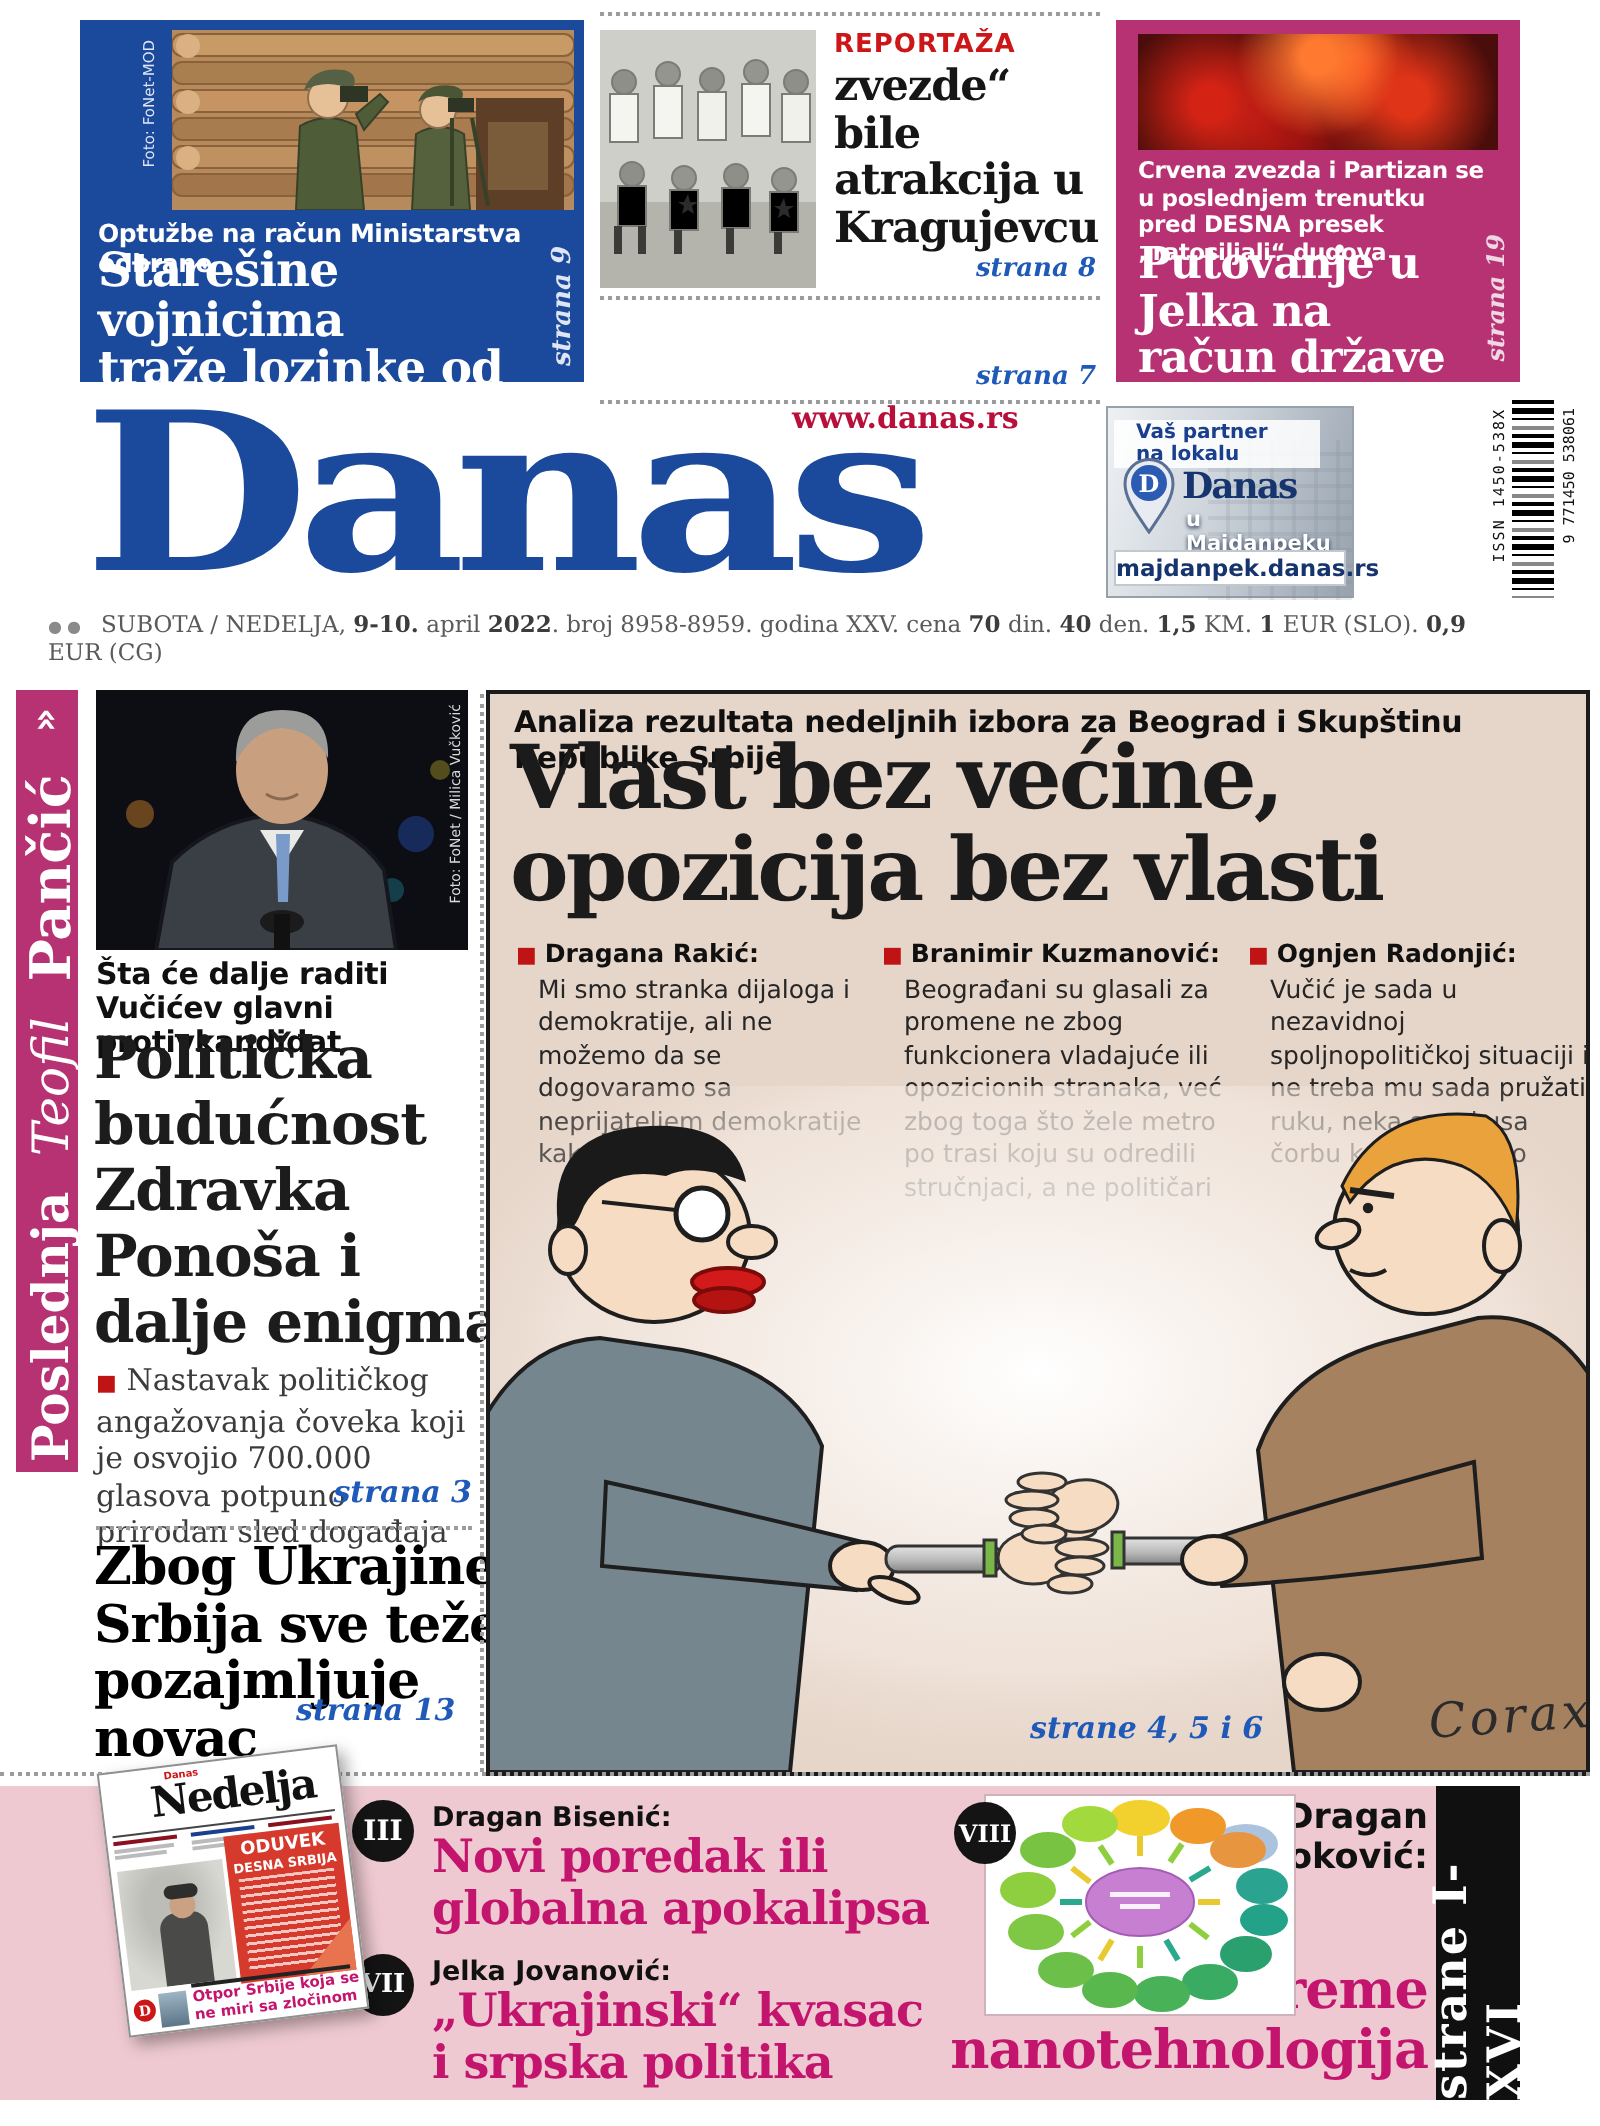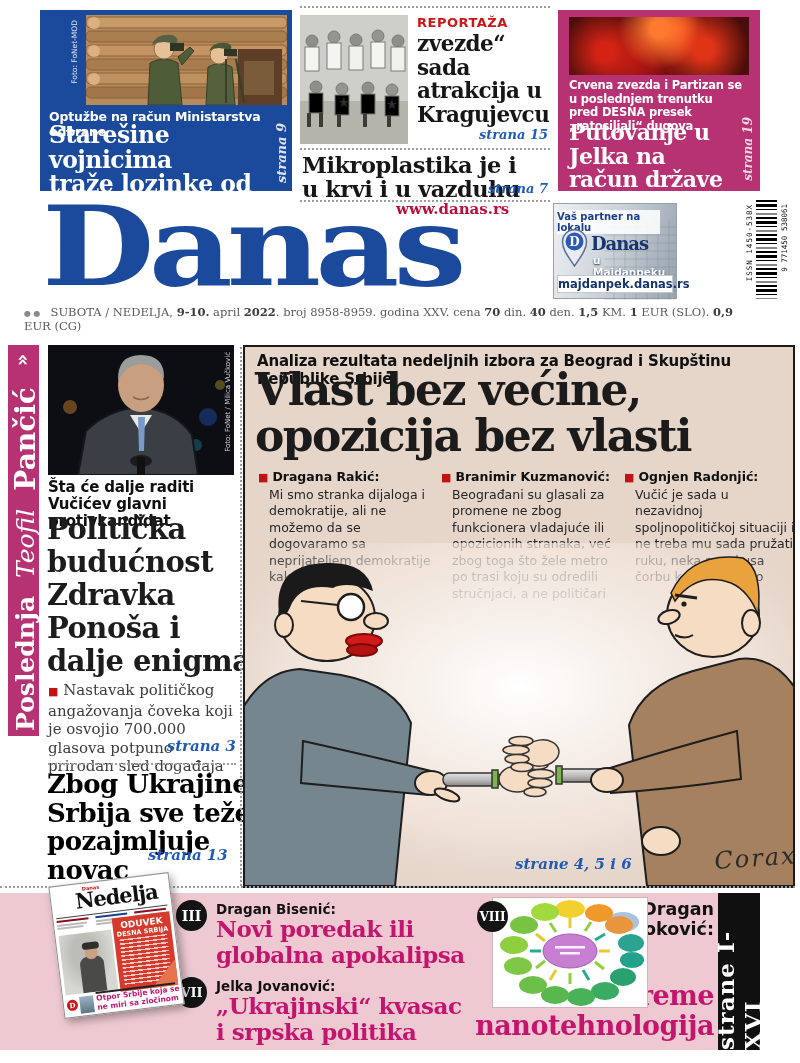--- a/index.html
+++ b/index.html
@@ -105,30 +105,26 @@
       <g fill="#3b3b38">
         <rect x="7" y="98" width="4" height="14"></rect>
           <rect x="19" y="98" width="4" height="14"></rect>
         <rect x="37" y="100" width="4" height="12"></rect>
           <rect x="63" y="99" width="4" height="13"></rect>
         <rect x="87" y="101" width="4" height="11"></rect>
       </g>
     </svg>
     <div class="abs" style="left:117px;top:5px;color:#cc1618;font-weight:bold;font-size:13px;letter-spacing:.5px">REPORTAŽA</div>
     <div class="abs serif" style="left:117px;top:22px;font-weight:bold;font-size:21.5px;line-height:23.5px;color:#161616;letter-spacing:-.5px">
-      <span class="hline">zvezde“ sada</span>
+      <span class="hline">zvezde“ bile</span>
       <span class="hline">atrakcija u</span>
       <span class="hline">Kragujevcu</span>
     </div>
-    <span class="abs pageref" style="right:2px;top:117px;font-size:13px">strana 15</span>
+    <span class="abs pageref" style="right:2px;top:117px;font-size:13px">strana 8</span>
     <div class="abs dotted-h" style="left:0;top:138px;width:250px"></div>
-    <div class="abs serif" style="left:2px;top:143px;font-weight:bold;font-size:22.5px;line-height:24px;color:#161616;letter-spacing:-.5px">
-      <span class="hline">Mikroplastika je i</span>
-      <span class="hline">u krvi i u vazduhu</span>
-    </div>
     <span class="abs pageref" style="right:2px;top:171px;font-size:13px">strana 7</span>
     <div class="abs dotted-h" style="left:0;top:190px;width:250px"></div>
   </div>
 
   <div class="abs" style="left:558px;top:10px;width:202px;height:181px;background:#b73272">
     <div class="abs" style="left:11px;top:7px;width:180px;height:58px;background:
            radial-gradient(circle at 50% 20%, #ff7a30 0 8%, #ff3b1a00 40%),
            radial-gradient(circle at 20% 60%, #d42315 0 6%, #d4231500 30%),
            radial-gradient(circle at 75% 55%, #e03418 0 7%, #e0341800 32%),
            radial-gradient(circle at 40% 75%, #a31410 0 10%, #a3141000 40%),
@@ -146,21 +142,21 @@
   <div class="abs serif" style="left:42px;top:192px;font-size:110px;font-weight:bold;color:#1b4a9c;
               letter-spacing:-5px;line-height:1;transform:scaleX(1.18);transform-origin:left top">Danas</div>
   <div class="abs serif" style="left:396px;top:200px;font-weight:bold;font-size:15px;color:#b8103a;z-index:2">www.danas.rs</div>
 
   <div class="abs" style="left:553px;top:203px;width:124px;height:96px;border:1px solid #98a0a8;
               background:linear-gradient(105deg,#eef1f4 0%,#ccd3da 45%,#97a2ae 100%)">
     <div class="abs" style="right:0;top:16px;width:72px;height:80px;opacity:.6;background:
            repeating-linear-gradient(#0000 0 6px,#77839044 6px 8px),
            repeating-linear-gradient(90deg,#0000 0 9px,#77839044 9px 11px)"></div>
     <div class="abs" style="left:3px;top:6px;right:16px;background:#ffffffdd;color:#1a3f8f;
-                font-weight:bold;font-size:10px;padding:1px 0">Vaš partner na lokalu</div>
+                font-weight:bold;font-size:10px;padding:1px 11px">Vaš partner na lokalu</div>
     <svg class="abs" style="left:7px;top:25px" width="27" height="38" viewBox="0 0 27 38">
       <path d="M13.5,37 C6,26 1.5,20 1.5,12.8 A12,12 0 1 1 25.5,12.8 C25.5,20 21,26 13.5,37 Z" fill="#e8ecf2" stroke="#5a6f94" stroke-width="1.5"></path>
       <circle cx="13.5" cy="12.5" r="9" fill="#2b5bb3"></circle>
       <text x="13.5" y="17" text-anchor="middle" font-size="12" font-weight="bold" font-family="DejaVu Serif, serif" fill="#fff">D</text>
     </svg>
     <div class="abs serif" style="left:37px;top:29px;font-weight:bold;font-size:18px;color:#16356e;letter-spacing:-1px">Danas</div>
     <div class="abs" style="left:39px;top:50px;font-weight:bold;font-size:10.5px;color:#fff;text-shadow:0 1px 2px #1c2c4d">u Majdanpeku</div>
     <div class="abs" style="left:3px;right:3px;bottom:5px;background:#fff;border:1px solid #c2c8cf;color:#16356e;
                 font-weight:bold;font-size:11.5px;padding:1px 0">majdanpek.danas.rs</div>
   </div>

